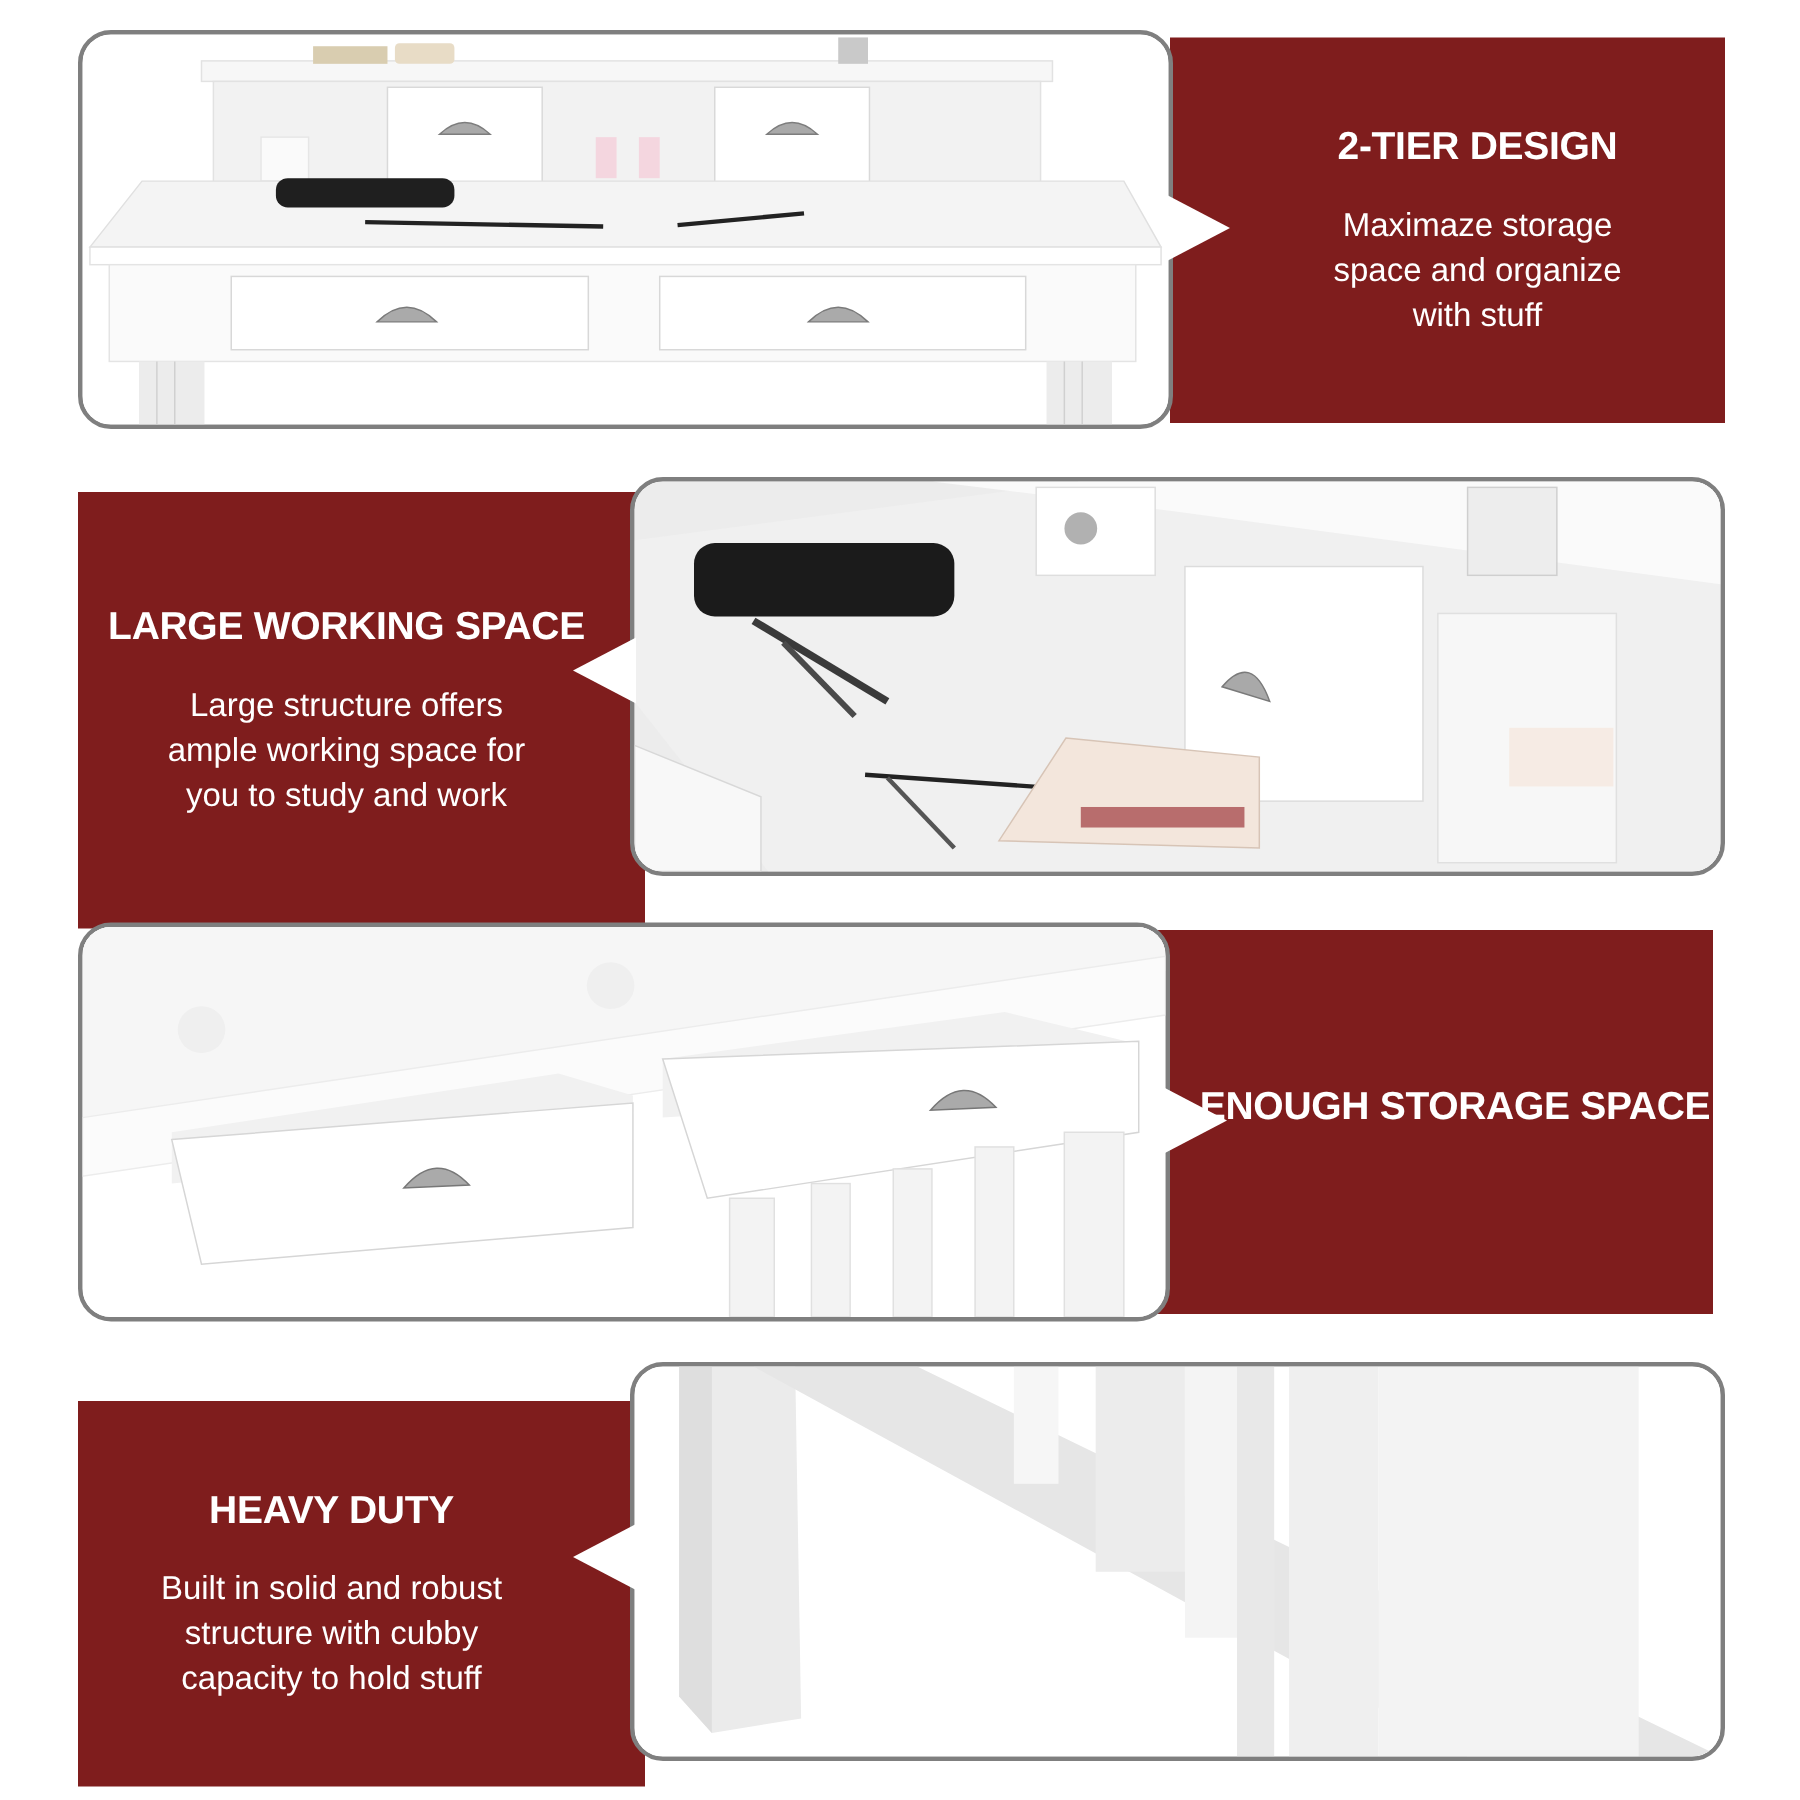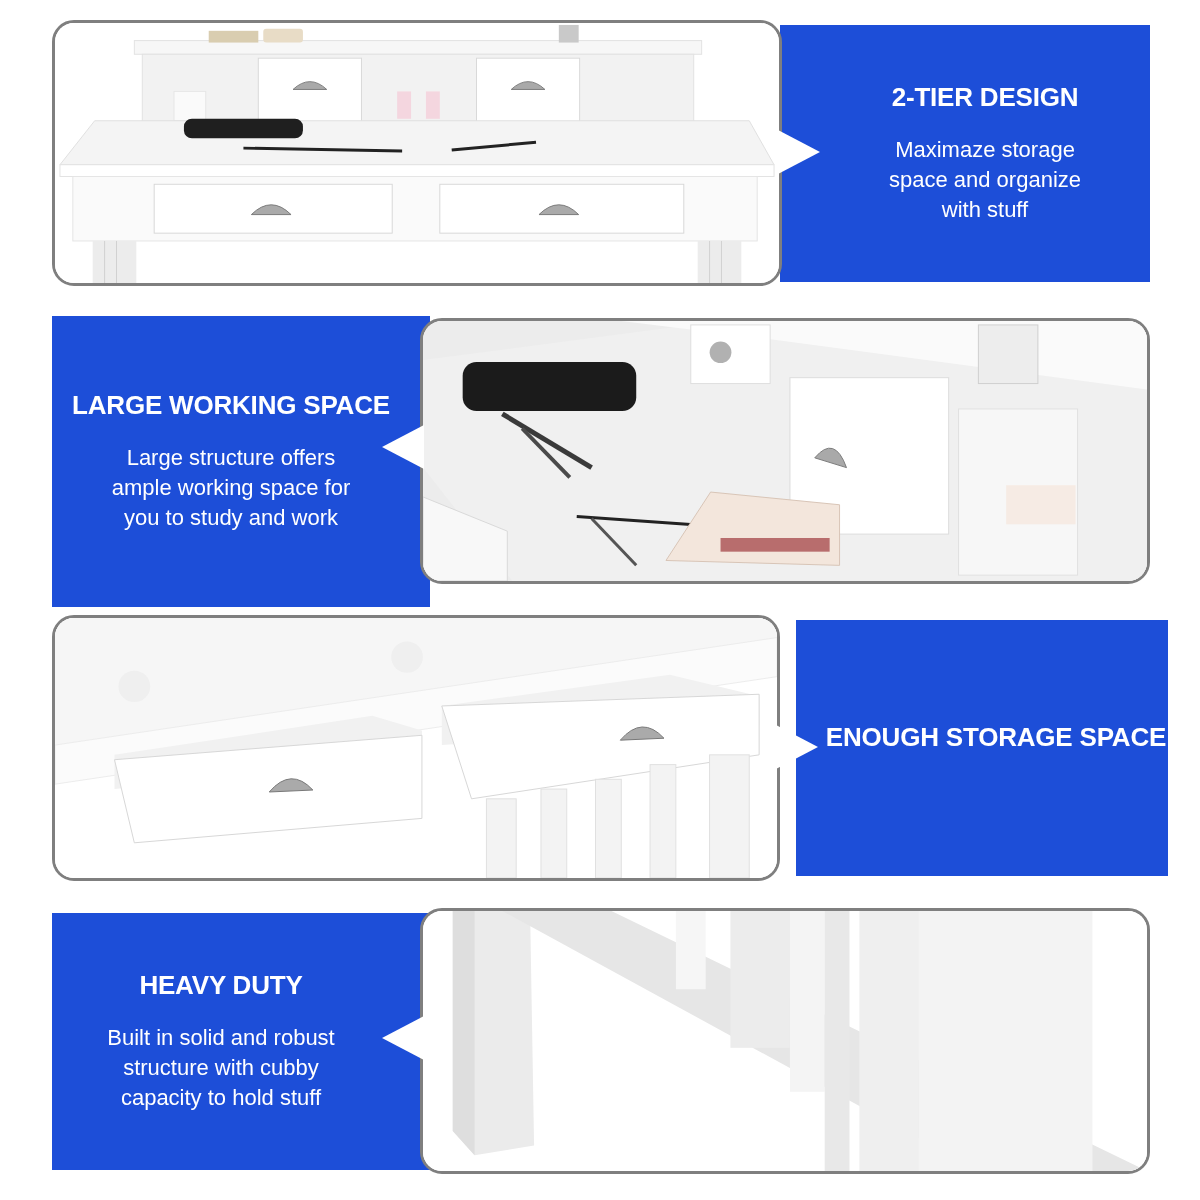--- a/index.html
+++ b/index.html
@@ -1,21 +1,21 @@
 <!DOCTYPE html>
 <html><head>
 <meta charset="utf-8">
 <style>
   * { box-sizing: border-box; margin: 0; padding: 0; }
   html, body { width: 1200px; height: 1200px; background: #ffffff; overflow: hidden; }
   body { position: relative; font-family: "Liberation Sans", "DejaVu Sans", sans-serif; }
 
   .gray-panel {
     position: absolute;
-    background: #1d4ed8;
+    background: #7f1d1d;
     color: #ffffff;
     display: flex;
     flex-direction: column;
     justify-content: center;
     text-align: center;
   }
   .gray-panel .title {
     font-weight: bold;
     font-size: 26px;
     letter-spacing: -0.2px;
@@ -91,21 +91,21 @@
     <rect x="38" y="223" width="44" height="43" fill="#ececec"></rect>
     <rect x="648" y="223" width="44" height="43" fill="#ececec"></rect>
     <line x1="50" y1="223" x2="50" y2="266" stroke="#d0d0d0"></line>
     <line x1="62" y1="223" x2="62" y2="266" stroke="#d0d0d0"></line>
     <line x1="660" y1="223" x2="660" y2="266" stroke="#d0d0d0"></line>
     <line x1="672" y1="223" x2="672" y2="266" stroke="#d0d0d0"></line>
   </svg>
 </div>
 <div class="notch right" style="left:778px; top:130px;"></div>
 
-<div class="gray-panel" style="left:52px; top:316px; width:378px; height:291px; padding-right:20px;">
+<div class="gray-panel" style="left:52px; top:328px; width:378px; height:291px; padding-right:20px;">
   <div class="title">LARGE WORKING SPACE</div>
   <div class="desc">Large structure offers
 ample working space for
 you to study and work</div>
 </div>
 <div class="photo-frame" style="left:420px; top:318px; width:730px; height:266px;">
   <svg viewBox="0 0 730 266" preserveAspectRatio="none">
     <rect width="730" height="266" fill="#ececec"></rect>
 
     <polygon points="0,40 300,0 730,0 730,266 90,266 0,150" fill="#f0f0f0"></polygon>
@@ -128,21 +128,21 @@
     <line x1="170" y1="202" x2="215" y2="250" stroke="#555" stroke-width="3"></line>
 
     <polygon points="290,175 420,188 420,250 245,245" fill="#f3e6dc" stroke="#d7c4b6"></polygon>
     <rect x="300" y="222" width="110" height="14" fill="#b86d6d"></rect>
 
     <polygon points="0,180 85,215 85,266 0,266" fill="#f8f8f8" stroke="#d8d8d8"></polygon>
   </svg>
 </div>
 <div class="notch left" style="left:382px; top:425px;"></div>
 
-<div class="gray-panel" style="left:796px; top:620px; width:372px; height:256px; padding-left:28px;">
+<div class="gray-panel" style="left:770px; top:620px; width:372px; height:256px; padding-left:28px;">
   <div class="title">ENOUGH STORAGE SPACE</div>
 </div>
 <div class="photo-frame" style="left:52px; top:615px; width:728px; height:266px;">
   <svg viewBox="0 0 728 266" preserveAspectRatio="none">
     <rect width="728" height="266" fill="#ffffff"></rect>
 
     <polygon points="0,0 728,0 728,30 0,130" fill="#f6f6f6"></polygon>
     <circle cx="80" cy="70" r="16" fill="#efefef"></circle>
     <circle cx="355" cy="40" r="16" fill="#efefef"></circle>
     <polygon points="0,130 728,20 728,60 0,170" fill="#fbfbfb" stroke="#ececec"></polygon>
@@ -157,21 +157,21 @@
 
     <rect x="435" y="185" width="30" height="81" fill="#f3f3f3" stroke="#e0e0e0"></rect>
     <rect x="490" y="175" width="26" height="91" fill="#f3f3f3" stroke="#e0e0e0"></rect>
     <rect x="545" y="165" width="26" height="101" fill="#f3f3f3" stroke="#e0e0e0"></rect>
     <rect x="600" y="150" width="26" height="116" fill="#f3f3f3" stroke="#e0e0e0"></rect>
     <rect x="660" y="140" width="40" height="126" fill="#f3f3f3" stroke="#e0e0e0"></rect>
   </svg>
 </div>
 <div class="notch right" style="left:776px; top:725px;"></div>
 
-<div class="gray-panel" style="left:52px; top:913px; width:378px; height:257px; padding-right:40px;">
+<div class="gray-panel" style="left:52px; top:934px; width:378px; height:257px; padding-right:40px;">
   <div class="title">HEAVY DUTY</div>
   <div class="desc">Built in solid and robust
 structure with cubby
 capacity to hold stuff</div>
 </div>
 <div class="photo-frame" style="left:420px; top:908px; width:730px; height:266px;">
   <svg viewBox="0 0 730 266" preserveAspectRatio="none">
     <rect width="730" height="266" fill="#ffffff"></rect>
 
     <polygon points="30,0 108,0 112,240 52,250 30,225" fill="#ebebeb"></polygon>

